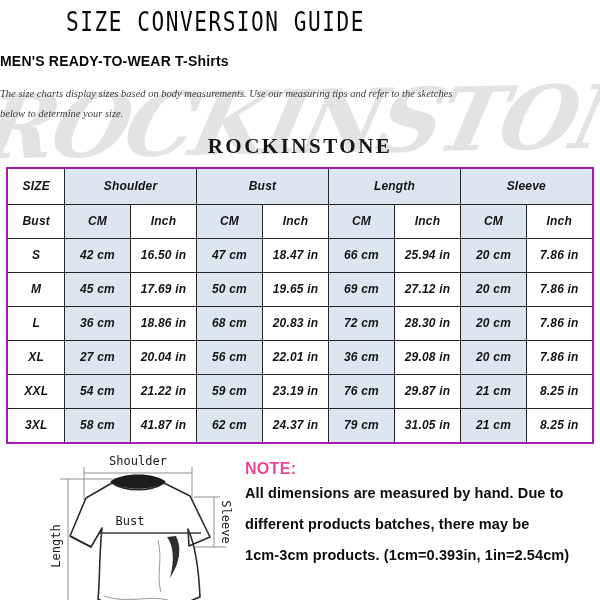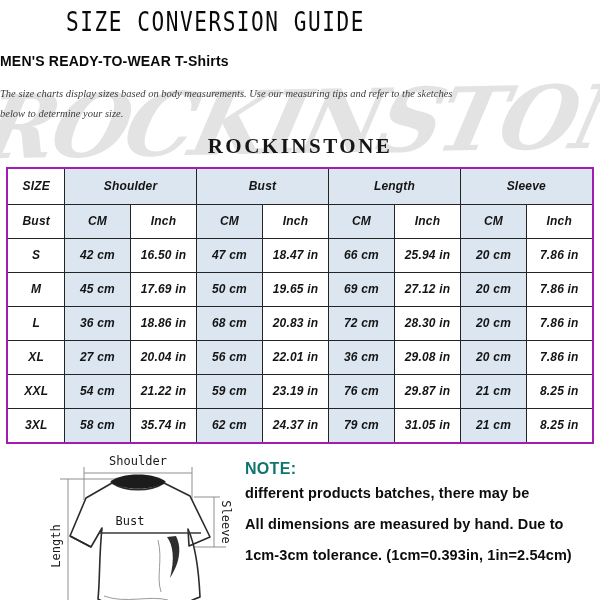--- a/index.html
+++ b/index.html
@@ -49,21 +49,21 @@
     letter-spacing:0.2px;
   }
   table.size-tbl tr.ghdr td { height:35px; }
   td.fill { background:#dce6f1; }
   col.c0 { width:57px; } col.cx { width:66px; }
 
   
   .bottom { position:relative; z-index:2; display:flex; margin-top:4px; }
   .diagram { width:245px; flex:0 0 245px; }
   .note { flex:1; padding:12px 8px 0 0; }
-  .note-heading { font-size:16px; font-weight:700; color:#0f766e; letter-spacing:0.3px; }
+  .note-heading { font-size:16px; font-weight:700; color:#ec4899; letter-spacing:0.3px; }
   .note-line { font-size:14.5px; font-weight:700; color:#0d0d0d; line-height:2.15; letter-spacing:0.1px; white-space:nowrap; }
 
   svg text.dlab {
     font-family:"DejaVu Sans Mono", monospace; font-size:12px; fill:#1a1a1a;
   }
 </style>
 </head>
 <body>
 
 <div class="page">
@@ -164,21 +164,21 @@
             <td class="fill">59 cm</td>
             <td>23.19 in</td>
             <td class="fill">76 cm</td>
             <td>29.87 in</td>
             <td class="fill">21 cm</td>
             <td>8.25 in</td>
           </tr>
           <tr>
             <td>3XL</td>
             <td class="fill">58 cm</td>
-            <td>35.74 in</td>
+            <td>41.87 in</td>
             <td class="fill">62 cm</td>
             <td>24.37 in</td>
             <td class="fill">79 cm</td>
             <td>31.05 in</td>
             <td class="fill">21 cm</td>
             <td>8.25 in</td>
           </tr>
         </tbody>
     </table>
   </div>
@@ -218,20 +218,20 @@
         <text class="dlab" x="138" y="17" text-anchor="middle">Shoulder</text>
         <text class="dlab" x="130" y="77" text-anchor="middle">Bust</text>
         <text class="dlab" x="60" y="98" text-anchor="middle" transform="rotate(-90 60 98)">Length</text>
         <text class="dlab" x="222" y="74" text-anchor="middle" transform="rotate(90 222 74)">Sleeve</text>
       </svg>
     </div>
 
     <div class="note">
       <div class="note-heading">NOTE:</div>
       <div>
+          <div class="note-line">All dimensions are measured by hand. Due to</div>
           <div class="note-line">different products batches, there may be</div>
-          <div class="note-line">All dimensions are measured by hand. Due to</div>
-          <div class="note-line">1cm-3cm tolerance. (1cm=0.393in, 1in=2.54cm)</div>
+          <div class="note-line">1cm-3cm products. (1cm=0.393in, 1in=2.54cm)</div>
         </div>
     </div>
   </div>
 
 </div>
 
 </body></html>

